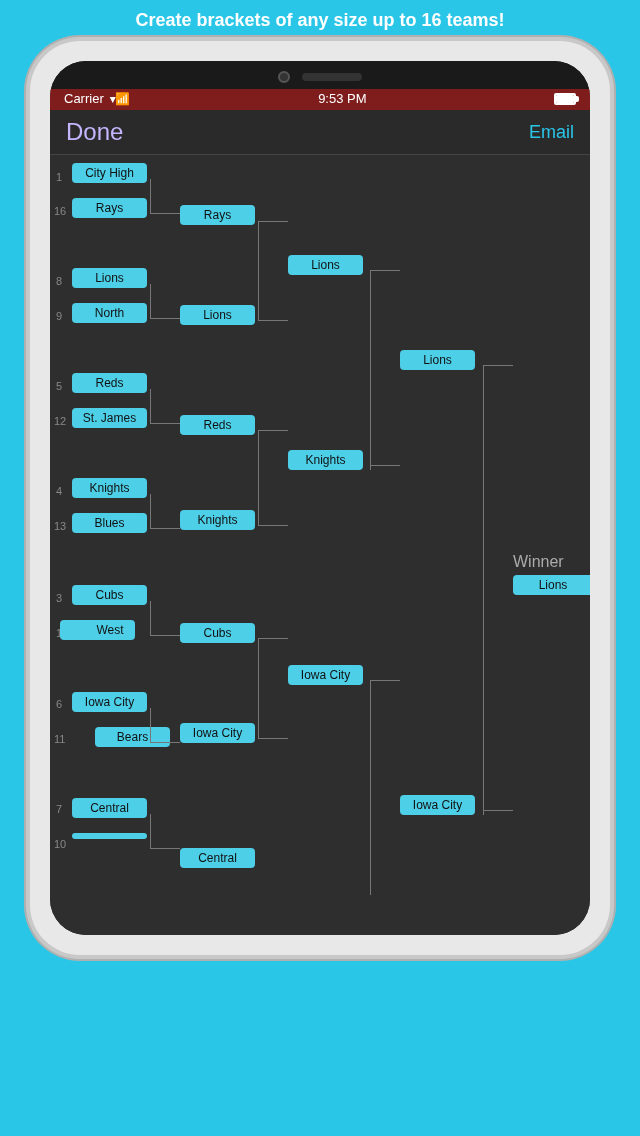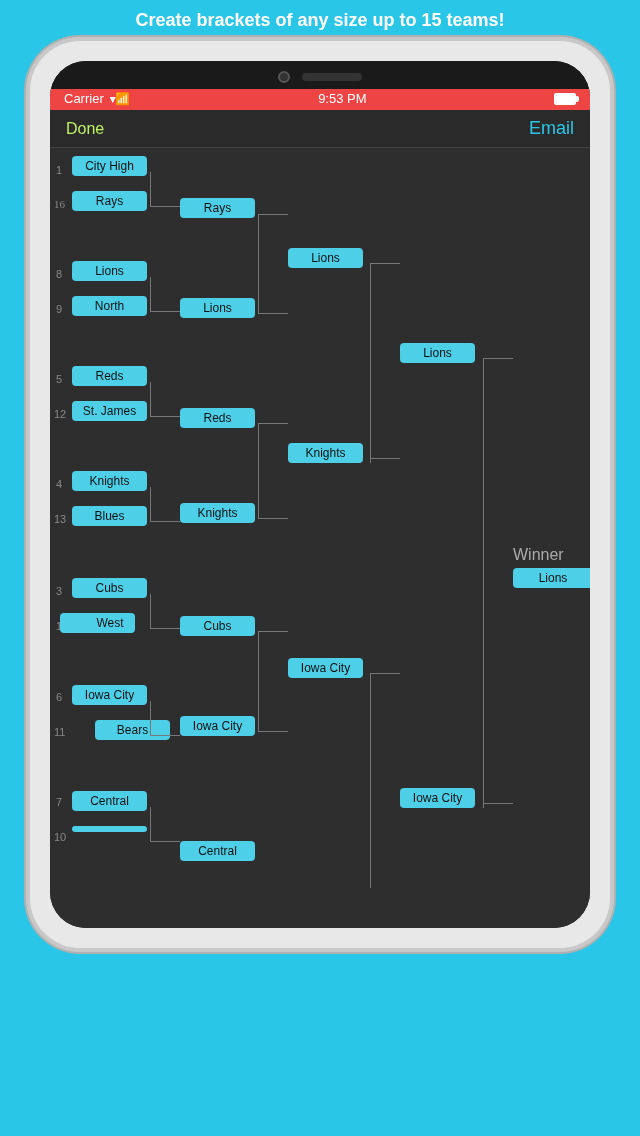--- a/index.html
+++ b/index.html
@@ -55,21 +55,21 @@
       border: 2px solid #555;
     }
     .phone-speaker {
       width: 60px;
       height: 8px;
       border-radius: 4px;
       background: #333;
     }
 
     .status-bar {
-      background: #ef4444;
+      background: #7f1d1d;
       display: flex;
       justify-content: space-between;
       align-items: center;
       padding: 2px 14px 4px 14px;
       color: white;
       font-size: 13px;
       font-weight: 500;
     }
     .status-bar-left { display: flex; align-items: center; gap: 6px; }
     .wifi-icon { font-size: 12px; }
@@ -100,21 +100,21 @@
     }
 
     .nav-bar {
       background: #2a2a2a;
       display: flex;
       justify-content: space-between;
       align-items: center;
       padding: 8px 16px;
       border-bottom: 1px solid #444;
     }
-    .nav-done { color: #bef264; font-size: 16px; font-weight: 400; }
+    .nav-done { color: #c4b5fd; font-size: 24px; font-weight: 400; }
     .nav-title { color: white; font-size: 18px; font-weight: 600; }
     .nav-email { color: #29c6e8; font-size: 18px; font-weight: 400; }
 
     .bracket-container {
       background: #2e2e2e;
       overflow: hidden;
       padding: 10px 10px 10px 6px;
       position: relative;
       min-height: 750px;
     }
@@ -149,21 +149,21 @@
     .winner-label {
       color: #aaa;
       font-size: 16px;
       position: absolute;
     }
   </style>
 </head>
 <body>
 
 <div class="top-banner">
-  <span>Create brackets of any size up to 15 teams!</span>
+  <span>Create brackets of any size up to 16 teams!</span>
 </div>
 
 <div class="phone-outer">
   <div class="phone-inner">
 
     <div class="phone-notch-area">
       <div class="phone-camera"></div>
       <div class="phone-speaker"></div>
     </div>
 
@@ -179,21 +179,21 @@
     </div>
 
     <div class="nav-bar">
       <span class="nav-done">Done</span>
       <span class="nav-email">Email</span>
     </div>
 
     <div class="bracket-container" style="position:relative; height:780px; overflow:hidden;">
 
       <span class="seed-label" style="left:6px; top:16px;">1</span>
-      <span class="seed-label" style="left:4px; top:50px;font-family:Liberation Serif, serif;">16</span>
+      <span class="seed-label" style="left:4px; top:50px;">16</span>
       <span class="seed-label" style="left:6px; top:120px;">8</span>
       <span class="seed-label" style="left:6px; top:155px;">9</span>
       <span class="seed-label" style="left:6px; top:225px;">5</span>
       <span class="seed-label" style="left:4px; top:260px;">12</span>
       <span class="seed-label" style="left:6px; top:330px;">4</span>
       <span class="seed-label" style="left:4px; top:365px;">13</span>
       <span class="seed-label" style="left:6px; top:437px;">3</span>
       <span class="seed-label" style="left:6px; top:472px;text-align:center;">14</span>
       <span class="seed-label" style="left:6px; top:543px;">6</span>
       <span class="seed-label" style="left:4px; top:578px;">11</span>

